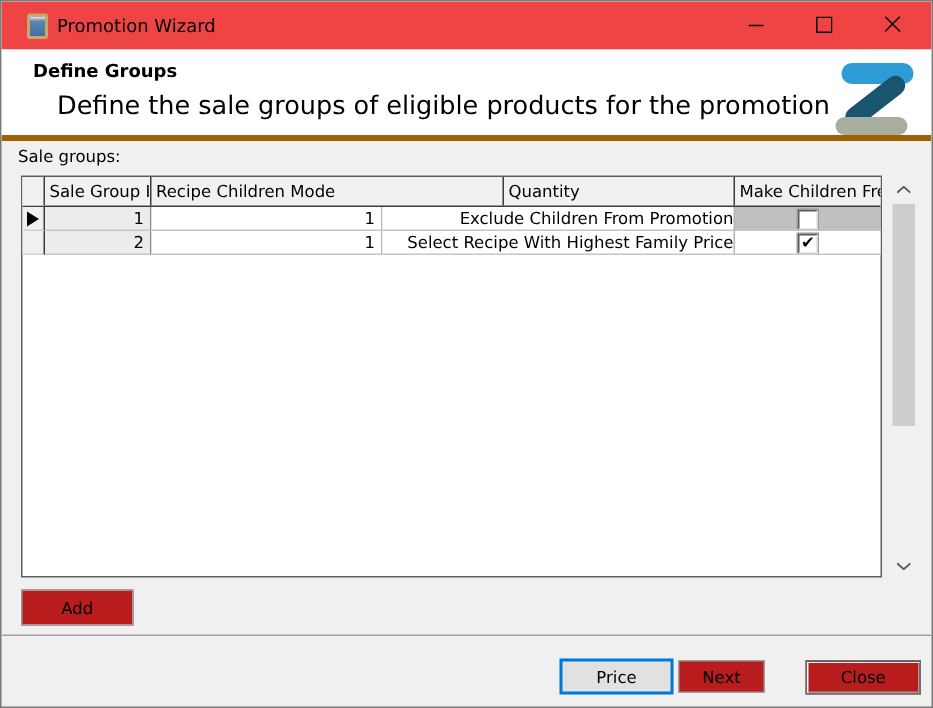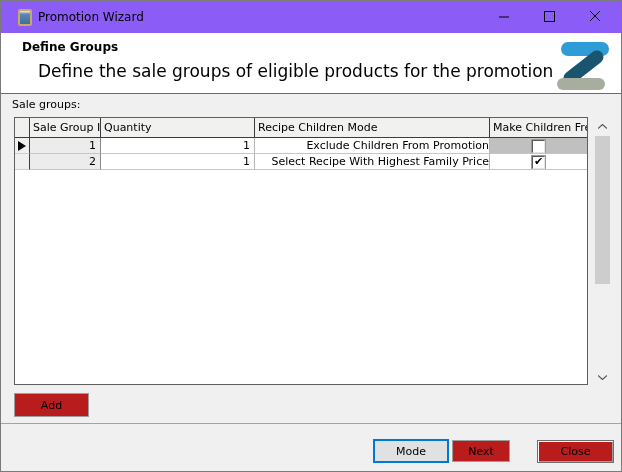--- a/index.html
+++ b/index.html
@@ -3,29 +3,29 @@
 <meta charset="utf-8">
 <style>
   * { margin:0; padding:0; box-sizing:border-box; }
   html,body { background:#d8d8d8; }
   body { font-family:"DejaVu Sans", sans-serif; }
   .dialog {
     position:relative; width:622px; height:472px;
     background:#f0f0f0; border:1px solid #7a7a7a; overflow:hidden;
   }
   
-  .titlebar { position:absolute; top:0; left:0; width:620px; height:32px; background:#8b5cf6;padding-left:17px; }
+  .titlebar { position:absolute; top:0; left:0; width:620px; height:32px; background:#ef4444;padding-left:17px; }
   .app-icon { position:absolute; left:17px; top:8px; width:14px; height:17px;
     border:2px solid #c9a867; border-radius:2px;
     background:linear-gradient(180deg,#e8f0f7 0%,#5b87b0 25%,#3f6f9c 100%); }
   .title-text { position:absolute; left:37px; top:9px; font-size:12px; color:#000; white-space:nowrap; }
   .winbtn { position:absolute; top:0; width:44px; height:31px; display:flex; align-items:center; justify-content:center; }
   .winbtn.min { left:481px; } .winbtn.max { left:526px; } .winbtn.cls { left:572px; }
   
-  .header { position:absolute; top:32px; left:0; width:620px; height:61px; background:#ffffff; border-bottom:1px solid #a16207; }
+  .header { position:absolute; top:32px; left:0; width:620px; height:61px; background:#ffffff; border-bottom:4px solid #a16207; }
   .header-title { position:absolute; left:21px; top:7px; font-size:12px; font-weight:bold; color:#000; }
   .header-sub { position:absolute; left:37px; top:28px; font-size:17px; color:#000; }
   .logo { position:absolute; right:9px; top:3px; }
   
   .sale-groups-label { position:absolute; left:11px; top:97px; font-size:11px; color:#000;text-align:right; }
   .grid { position:absolute; left:13px; top:116px; width:574px; height:268px; background:#ffffff; border:1px solid #5f5f5f; }
   .grid-header { display:flex; height:20px; background:#f1f1f0; border-bottom:1px solid #3c3c3c; }
   .gh-corner { width:15px; border-right:1px solid #3c3c3c; background:#f1f1f0; }
   .gh-cell { font-size:11px; color:#000; padding:3px 0 0 3px; border-right:1px solid #3c3c3c; overflow:hidden; white-space:nowrap; }
   .gh-id { width:71px; } .gh-qty { width:154px; } .gh-mode { width:235px; } .gh-free { width:97px; border-right:none; }
@@ -95,22 +95,22 @@
       <line x1="13" y1="48" x2="49" y2="48" stroke="#a8ae9f" stroke-width="12" stroke-linecap="round"></line>
     </svg>
   </div>
 
   <div class="sale-groups-label">Sale groups:</div>
 
   <div class="grid">
     <div class="grid-header">
       <div class="gh-corner"></div>
       <div class="gh-cell gh-id">Sale Group ID</div>
+      <div class="gh-cell gh-mode">Recipe Children Mode</div>
       <div class="gh-cell gh-qty">Quantity</div>
-      <div class="gh-cell gh-mode">Recipe Children Mode</div>
       <div class="gh-cell gh-free">Make Children Free</div>
     </div>
 
     <div class="grid-row">
       <div class="gr-sel">
         <span class="row-arrow"></span>
       </div>
       <div class="gr-cell gc-id">1</div>
       <div class="gr-cell gc-qty">1</div>
       <div class="gr-cell gc-mode">Exclude Children From Promotion</div>
@@ -141,17 +141,17 @@
       <svg width="9" height="5">
           <polyline points="0,0.5 4.5,4.5 9,0.5" fill="none" stroke="#5a5a5a" stroke-width="1.2"></polyline>
         </svg>
     </div>
   </div>
 
   <div class="btn btn-add">Add</div>
 
   <div class="separator"></div>
 
-  <div class="btn btn-back">Mode</div>
+  <div class="btn btn-back">Price</div>
   <div class="btn btn-next">Next</div>
   <div class="btn btn-close">Close</div>
 
 </div>
 
 </body></html>

